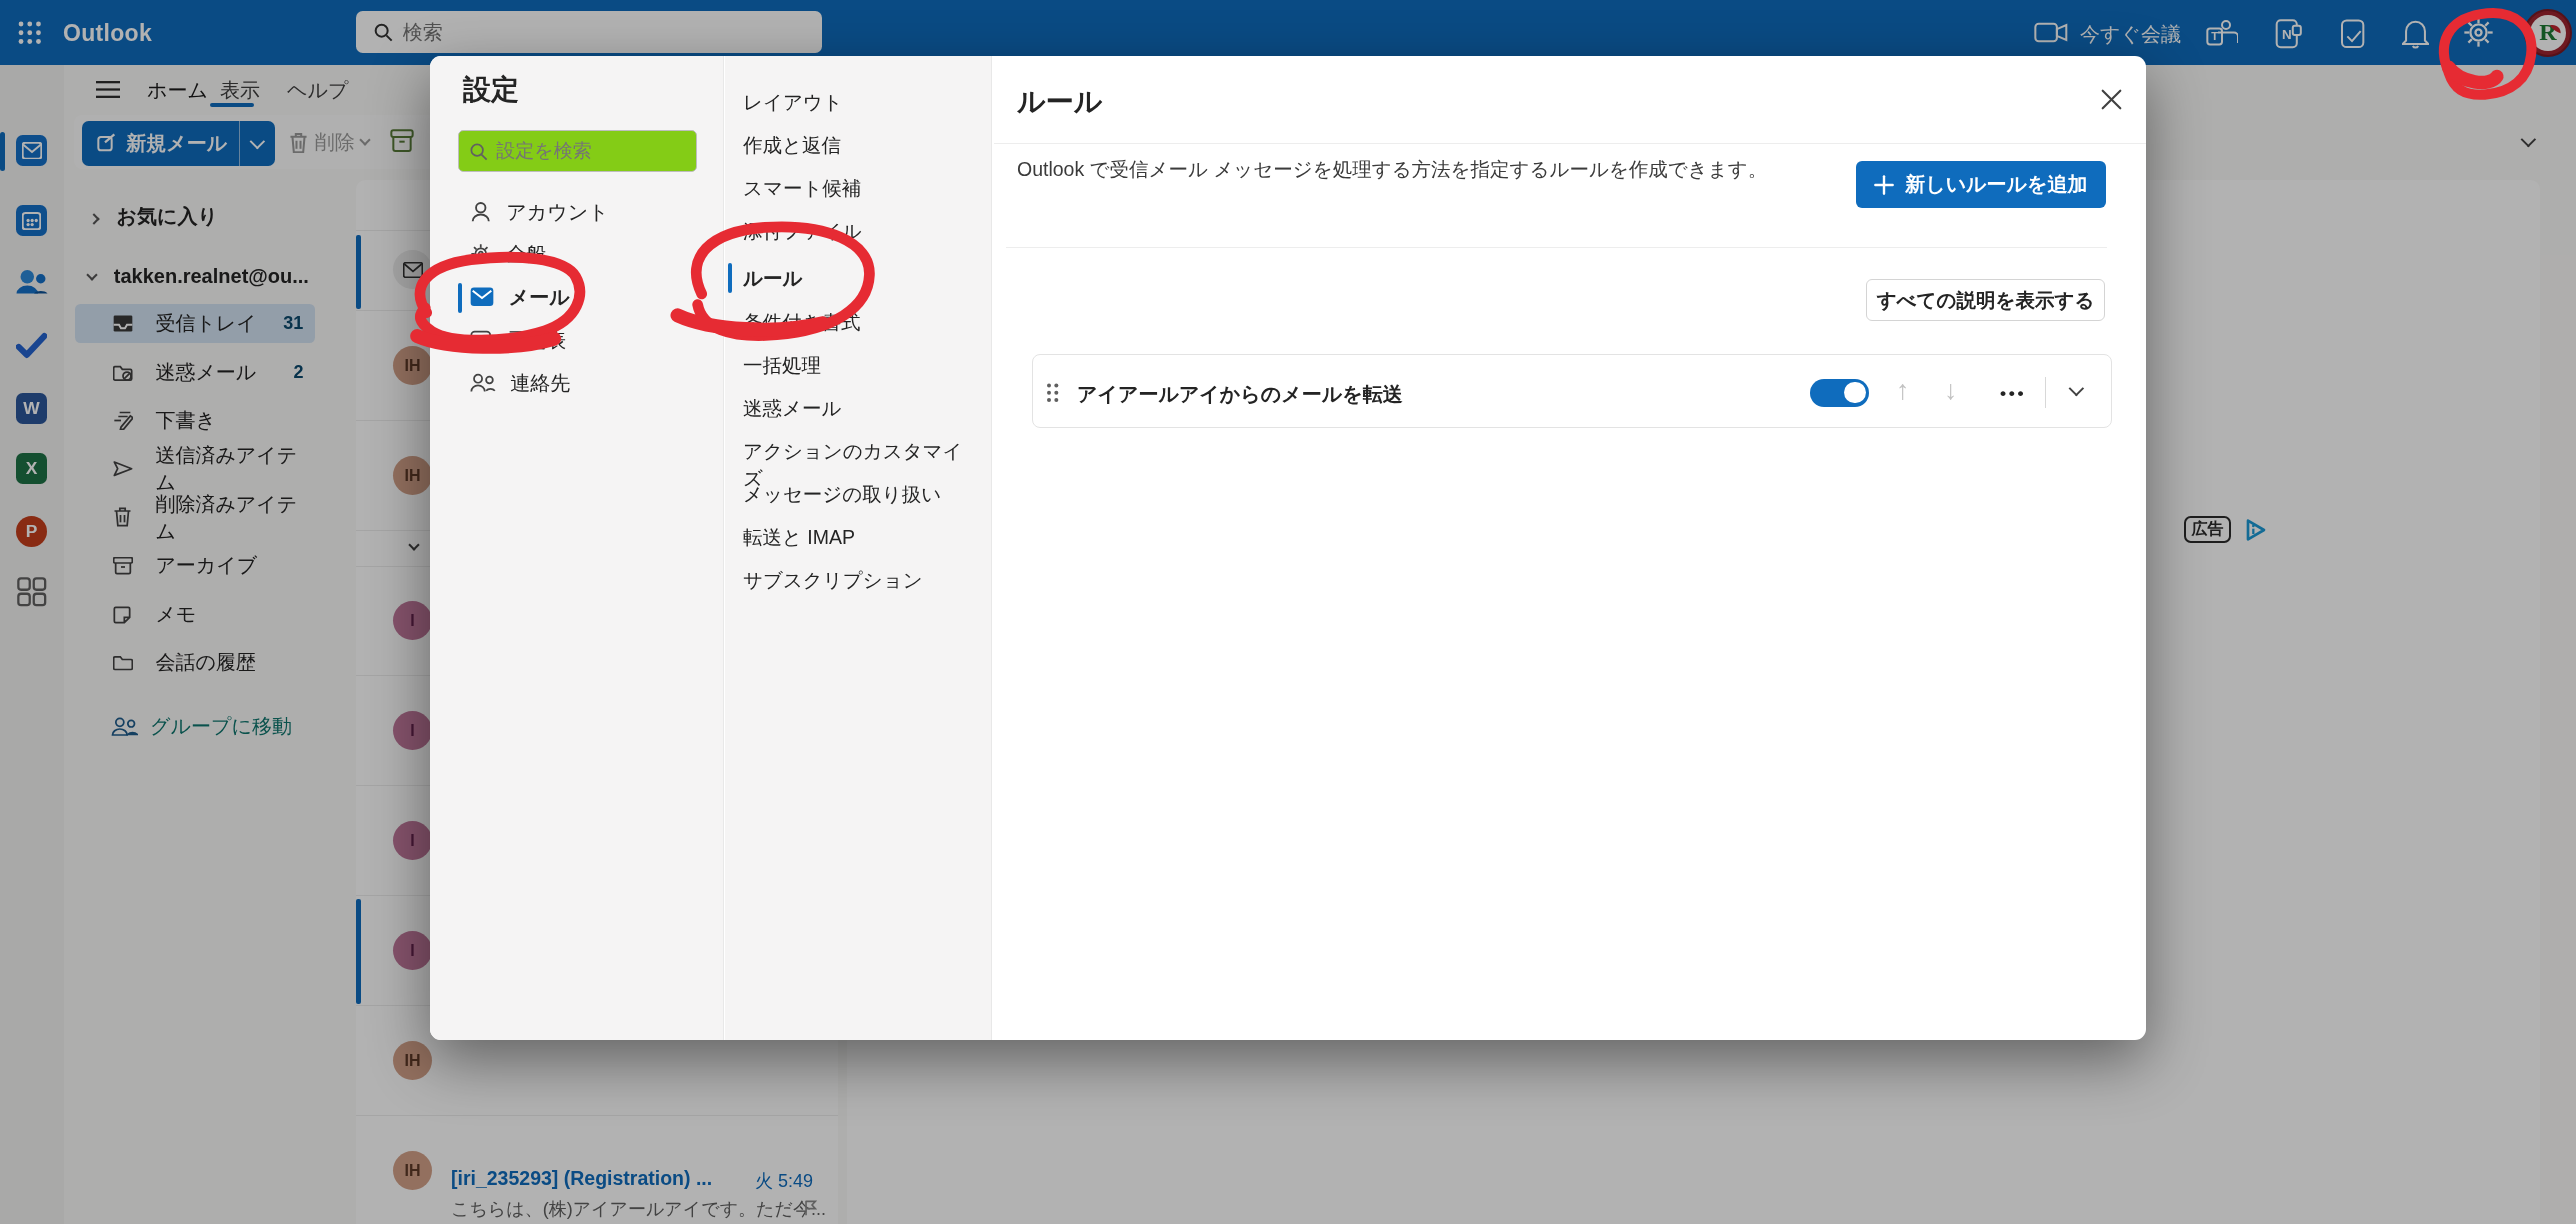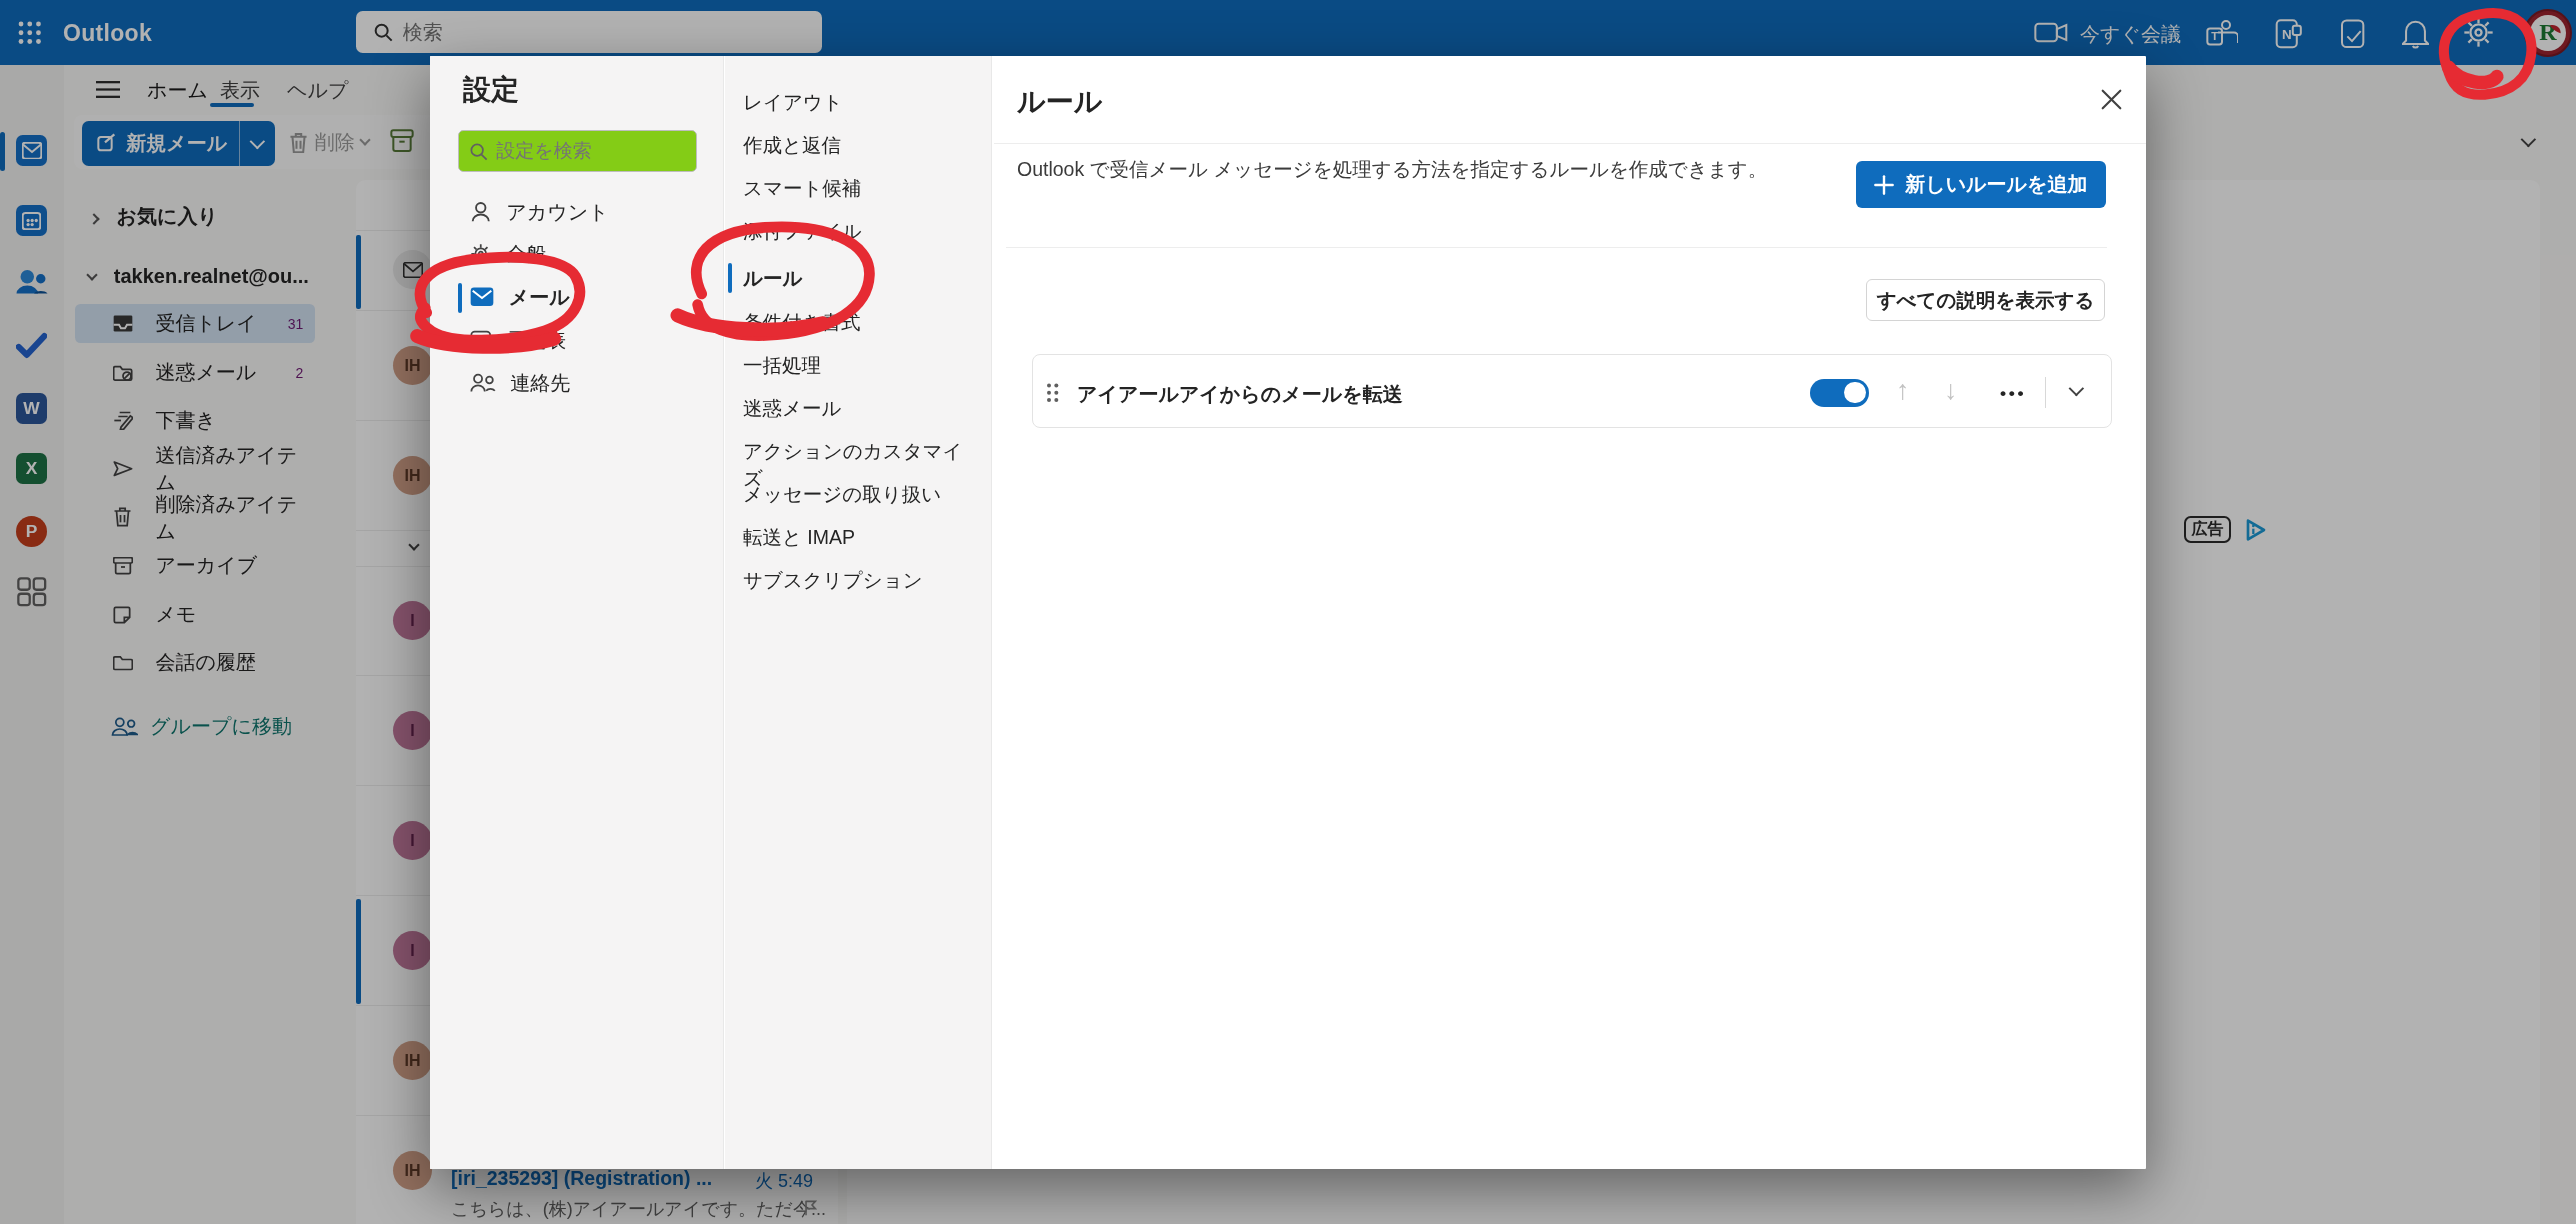--- a/index.html
+++ b/index.html
@@ -26,38 +26,38 @@
   .cmdgroup{left:10px;top:1.3px;width:362px;height:54px;background:rgba(255,255,255,.6);border-radius:8px}
   .newmail{left:18px;top:6.7px;width:193px;height:45px;background:#0f6cbd;border-radius:6.7px;display:flex;align-items:center;color:#fff}
   .newmail .main{display:flex;align-items:center;gap:9.4px;padding-left:14.8px;width:157px;font-size:20px;font-weight:600}
   .newmail .split{width:36px;height:100%;border-left:1.3px solid rgba(255,255,255,.55);display:flex;align-items:center;justify-content:center}
   .del{left:225px;top:14.8px;display:flex;align-items:center;gap:6.7px;color:#9a9a9a;font-size:20px}
   
   .fpane{left:64px;top:171px;width:285px;height:1054px;z-index:1}
   .fsection{font-size:20px;font-weight:700;color:#242424}
   .frow{left:11.4px;width:240px;height:39px;border-radius:5.4px;display:flex;align-items:center;gap:12px;padding-left:44px;font-size:20px;color:#242424}
   .frow.sel{background:#d3e3f3}
-  .fcount{position:absolute;right:12px;font-size:14px;font-weight:400;color:#701a75}
+  .fcount{position:absolute;right:12px;font-size:18px;font-weight:700;color:#0c4a6e}
   .chev{display:inline-block;width:10.7px;height:10.7px;border-right:2px solid #424242;border-bottom:2px solid #424242}
   .chev.down{transform:rotate(45deg)}
   .chev.right{transform:rotate(-45deg)}
   
   .mlist{left:356px;top:180px;width:482px;height:1045px;background:#fff;border-radius:9.4px 9.4px 0 0;z-index:1;overflow:hidden}
   .msep{left:0;width:482px;height:1.3px;background:#ececec}
   .avatar{width:39px;height:39px;border-radius:50%;display:flex;align-items:center;justify-content:center;font-size:16px;font-weight:700}
   .av-tan{background:#d3a189;color:#5d3a28}
   .av-mauve{background:#c0789b;color:#63224d}
   .av-env{background:#ececec;color:#333}
   .mbar{left:0;width:4.7px;background:#0f6cbd;border-radius:2px}
   .rpane{left:847px;top:180px;width:1693px;height:1045px;background:#fff;border-radius:9.4px 9.4px 0 0;z-index:1}
   .adbadge{left:1337px;top:336px;width:47px;height:27px;border:2px solid #2b2b2b;border-radius:6.7px;display:flex;align-items:center;justify-content:center;font-size:16px;font-weight:600;color:#2b2b2b}
   
   .dim{left:0;top:0;width:2576px;height:1225px;background:rgba(0,0,0,.30);z-index:40}
   
-  .dialog{left:430px;top:56px;width:1716px;height:1113px;background:#fff;border-radius:1px;z-index:100;box-shadow:0 20px 60px rgba(0,0,0,.45);overflow:hidden}
+  .dialog{left:430px;top:56px;width:1716px;height:984px;background:#fff;border-radius:11px;z-index:100;box-shadow:0 20px 60px rgba(0,0,0,.45);overflow:hidden}
   .dcol1{left:0;top:0;width:294px;height:1113px;background:#f5f4f4;border-right:1.3px solid #e8e8e8}
   .dcol2{left:295px;top:0;width:267px;height:1113px;background:#f5f4f4;border-right:1.3px solid #e8e8e8}
   .dtitle{left:33px;top:14.8px;font-size:28px;font-weight:700}
   .ssearch{left:27.5px;top:74px;width:239px;height:42px;background:#84cc16;border:1.3px solid #bdbdbd;border-radius:5.4px;display:flex;align-items:center;gap:8px;padding-left:10.7px}
   .ssearch input{border:none;outline:none;background:transparent;font-size:19px;font-family:inherit;color:#555;width:188px}
   .snav{left:0;width:294px;height:40px;display:flex;align-items:center;gap:14.8px;padding-left:40px;font-size:20px;color:#242424}
   .snav.sel{font-weight:700}
   .navbar{left:27.5px;width:4px;height:29.5px;border-radius:2px;background:#0f6cbd}
   .sub{left:313px;width:221px;font-size:19.5px;color:#242424}
   .sub.sel{font-weight:700}

